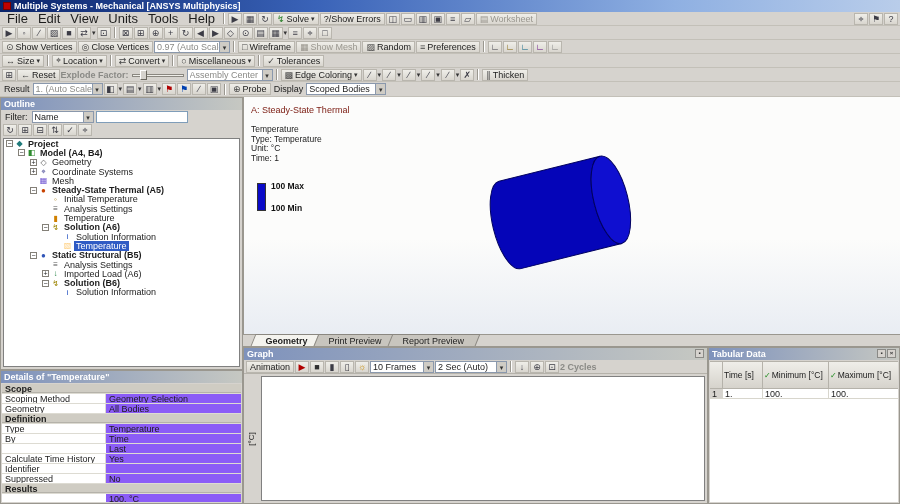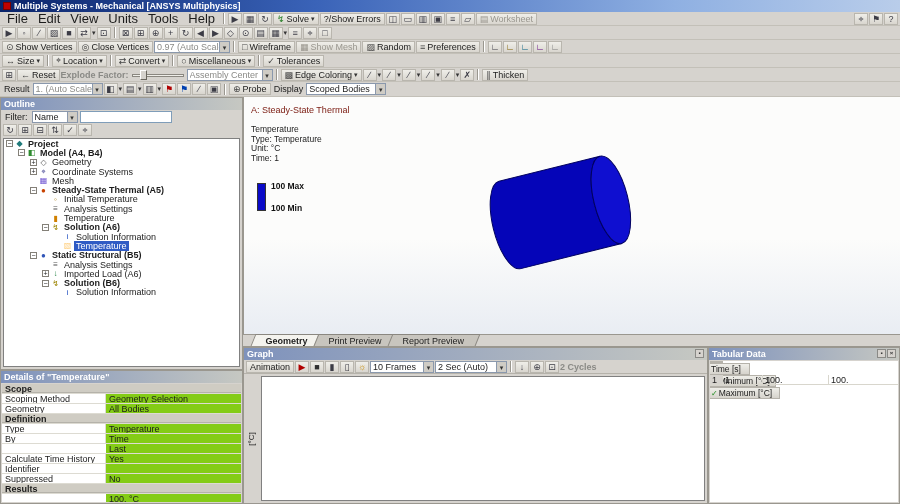--- a/index.html
+++ b/index.html
@@ -31,21 +31,21 @@
   .caret { font-size:7px; color:#333; }
   .sep { width:2px; height:11px; margin:0 2px; border-left:1px solid #9a978f; border-right:1px solid #fff; }
   .glabel { font-size:9px; color:#8a8a86;font-weight:bold; }
   .label9 { font-size:9px; color:#1c1c1c; padding:0 2px; }
   .combo { display:inline-flex; align-items:center; height:12px; background:#fff;
            border:1px solid #8a98ac; font-size:9px; padding-left:2px; overflow:hidden; }
   .combo .combo-text { flex:1; white-space:nowrap; overflow:hidden; }
   .combo .combo-btn { width:10px; align-self:stretch; background:#cfccc5; border-left:1px solid #8a98ac;
                       font-size:7px; line-height:11px; text-align:center; color:#333; }
   .combo.gray .combo-text { color:#8a8a86; }
-  .w46{width:46px}.w64{width:64px}.w70{width:70px}.w72{width:72px}.w76{width:76px}.w80{width:80px}.w86{width:86px}
+  .w46{width:62px}.w64{width:64px}.w70{width:70px}.w72{width:72px}.w76{width:76px}.w80{width:80px}.w86{width:86px}
   .filter-input { width:92px; height:12px; border:1px solid #7f9db9; font-size:9px; padding:0 2px;
                   font-family:inherit; }
   .slider { position:relative; width:56px; height:12px; display:inline-block; flex:0 0 56px; }
   .slider-track { position:absolute; left:2px; right:2px; top:5px; height:3px;
                   border:1px solid #8a8780; background:#efeee9; }
   .slider-thumb { position:absolute; left:10px; top:1px; width:7px; height:10px; background:#d6d3ce;
                   border:1px solid; border-color:#fff #6a675f #6a675f #fff; }
 
   
   .panel { position:absolute; background:#d6d3ce; border:1px solid #9a978f; }
@@ -70,21 +70,21 @@
   .tree-row.selected .tree-label { background:#2f5bc4; color:#fff; }
 
   .details-panel { left:0; top:370px; width:243px; height:134px; }
   .details-body { position:absolute; left:1px; right:1px; top:13px; bottom:1px; background:#fff;
                   font-size:9px; overflow:hidden; }
   .d-row { display:flex; height:10px; line-height:10px; border-bottom:1px solid #dddbd2; }
   .d-sec { flex:1; background:#cfccc3; font-weight:bold; padding:0 3px; border-bottom:1px solid #b5b2aa; }
   .d-l { width:104px; padding:0 3px; border-right:1px solid #dddbd2; background:#fff;
          white-space:nowrap; overflow:hidden; }
   .d-l.ind { padding-left:3px;margin-top:30px; }
-  .d-v { flex:1; padding:0 3px; background:#84cc16; white-space:nowrap; overflow:hidden; }
+  .d-v { flex:1; padding:0 3px; background:#8b5cf6; white-space:nowrap; overflow:hidden; }
 
   
   .viewport { position:absolute; left:243px; top:97px; width:657px; height:237px;
               background:linear-gradient(#fcfcfb 60%,#e9edf3); border-left:1px solid #9a978f; overflow:hidden; }
   .model-svg { position:absolute; left:0; top:0; }
   .vp-ann { position:absolute; left:7px; top:8px; }
   .vp-title { font-size:9px; font-weight:normal; color:#7a1a10; margin-bottom:10px; }
   .vp-line { font-size:8.5px; color:#1c1c1c; line-height:9.6px; display:block; }
   .legend { position:absolute; left:13px; top:84px; height:32px; width:60px; }
   .legend-bar { position:absolute; left:0; top:2px; width:9px; height:28px; border:1px solid #333; }
@@ -107,21 +107,21 @@
               background:#d6d3ce; border-bottom:1px solid #b5b2aa; }
   .plot-wrap { position:absolute; left:2px; right:2px; top:28px; bottom:2px; }
   .axis-strip { position:absolute; left:0; top:0; bottom:0; width:14px; }
   .axis-label { position:absolute; left:1px; top:50%; transform:translateY(-50%) rotate(180deg);
                 writing-mode:vertical-rl; font-size:8px; color:#222; }
   .plot { position:absolute; left:15px; right:0; top:0; bottom:0; background:#fff; border:1px solid #808080; }
 
   
   .tabular-panel { left:708px; top:347px; width:192px; height:157px; }
   .t-table { position:absolute; left:1px; right:1px; top:13px; bottom:1px; background:#fff; overflow:hidden; }
-  .t-hrow { display:flex; height:14px;flex-direction:column; }
+  .t-hrow { display:flex; height:28px; }
   .t-h { background:linear-gradient(#efeee9,#d6d3cc); border:1px solid #b5b2aa; border-left:none;
          font-size:8.5px; padding:0 1px; display:flex; align-items:center; gap:1px;
          overflow:hidden; white-space:nowrap; flex:0 0 auto; }
   .t-check { color:#1c8a1c; font-size:8px; }
   .t-row { display:flex; height:10px; font-size:9px; line-height:10px; }
   .t-c { border-right:1px solid #d8d6cd; border-bottom:1px solid #d8d6cd; padding:0 2px;
          flex:0 0 auto; overflow:hidden; }
   .t-idx { background:#d6d3ce; }
   .disabled span { color:#9a978f !important; }
 </style>

